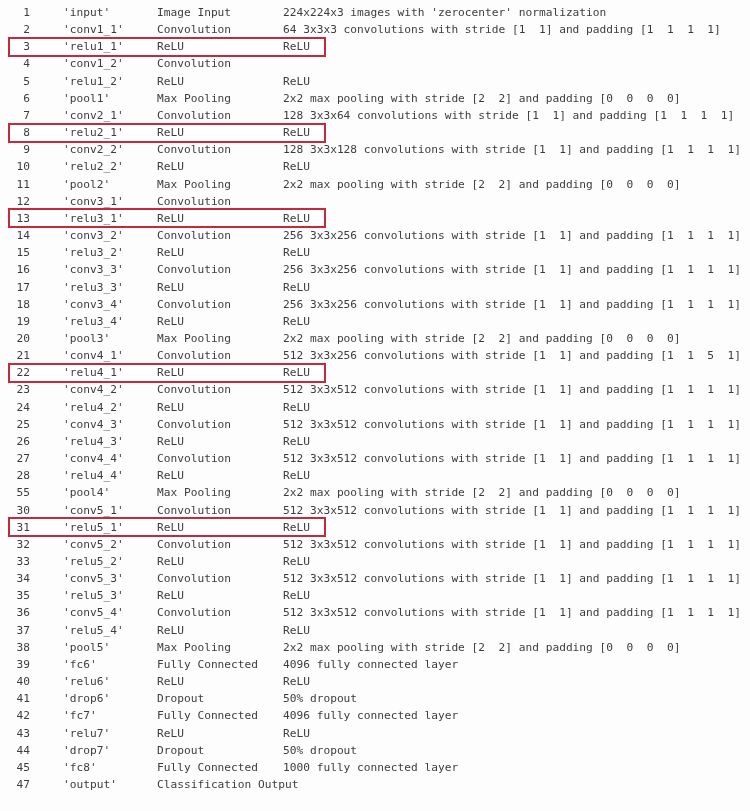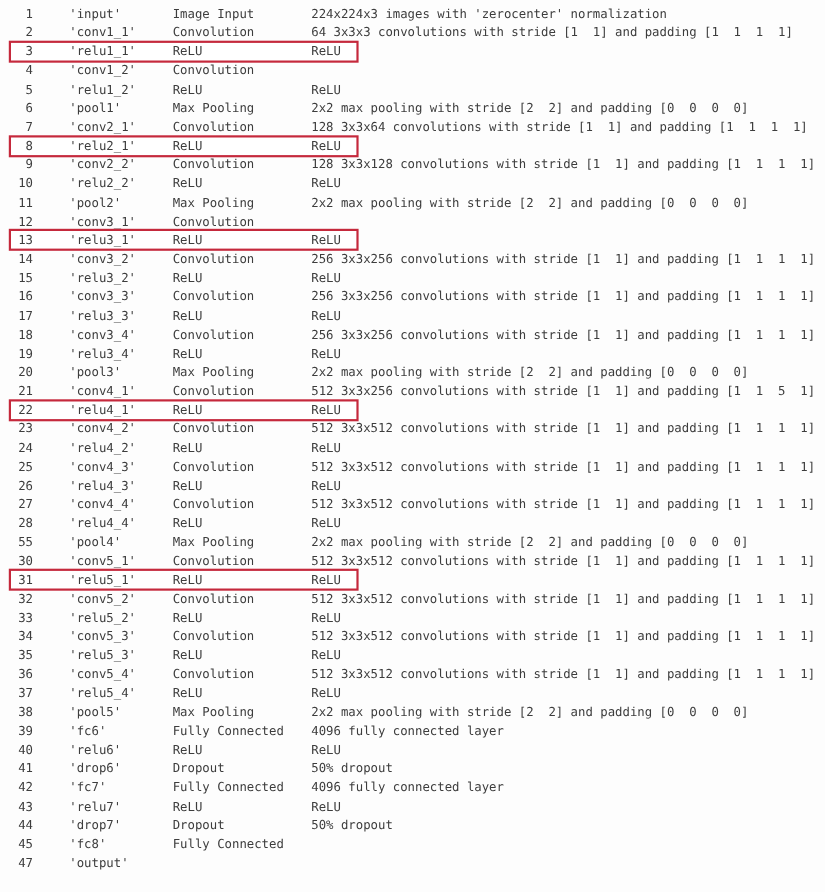--- a/index.html
+++ b/index.html
@@ -402,21 +402,23 @@
       <span class="cell name">'drop7'</span>
       <span class="cell type">Dropout</span>
       <span class="cell desc">50% dropout</span>
     </div>
 
     <div class="row">
       
       <span class="cell idx">45</span>
       <span class="cell name">'fc8'</span>
       <span class="cell type">Fully Connected</span>
+      <span class="cell desc">1000 fully connected layer</span>
     </div>
 
 
     <div class="row">
       
       <span class="cell idx">47</span>
       <span class="cell name">'output'</span>
+      <span class="cell type">Classification Output</span>
     </div>
   </div>
 
 </body></html>

